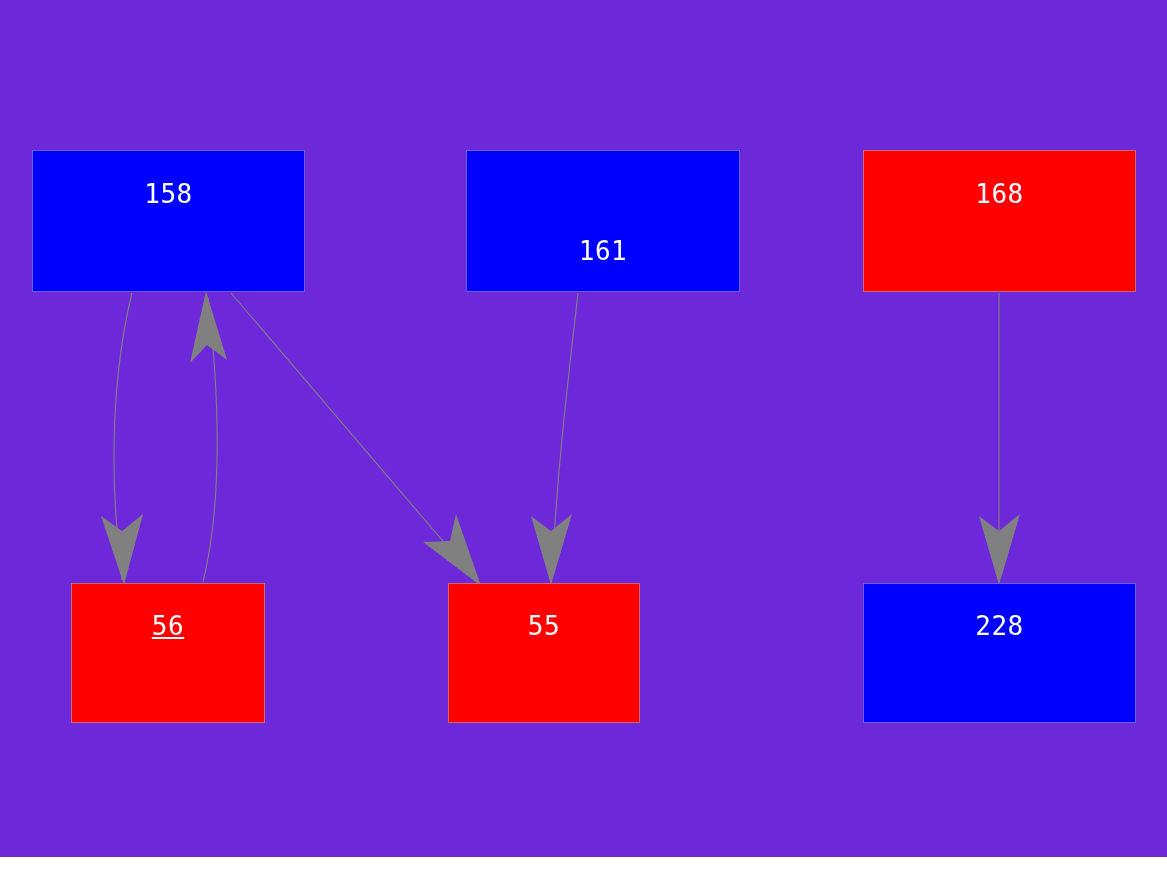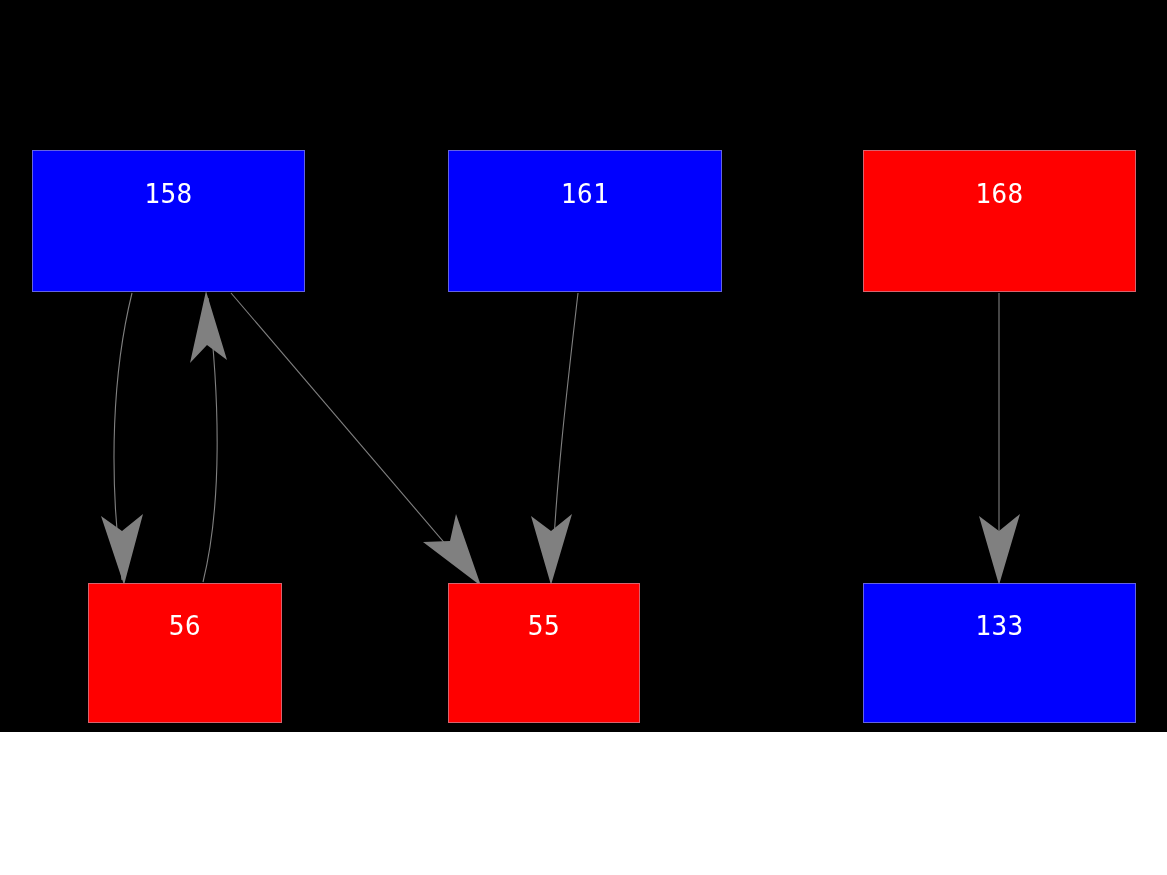--- a/index.html
+++ b/index.html
@@ -7,22 +7,22 @@
     margin: 0;
     padding: 0;
     background: #ffffff;
   }
   body {
     font-family: "DejaVu Sans Mono", "Liberation Mono", monospace;
   }
   #canvas {
     position: relative;
     width: 1167px;
-    height: 732px;
-    background: #000000;
+    height: 857px;
+    background: #6d28d9;
     overflow: hidden;
   }
   #edge-layer {
     position: absolute;
     left: 0;
     top: 0;
     width: 1167px;
     height: 875px;
     pointer-events: none;
   }
@@ -84,33 +84,33 @@
     <g>
       <path class="edge-path" d="M 999,293 L 999,578"></path>
       <path class="edge-head" d="M 999,585 L 979,516 L 999,531 L 1020,514 Z"></path>
     </g>
   </svg>
 
   <div class="node" style="left:32px; top:150px; width:273px; height:142px; background:#0000ff;">
     <span class="node-label">158</span>
   </div>
 
-  <div class="node" style="left:448px; top:150px; width:274px; height:142px; background:#0000ff;">
+  <div class="node" style="left:466px; top:150px; width:274px; height:142px; background:#0000ff;align-items:flex-end;">
     <span class="node-label">161</span>
   </div>
 
   <div class="node" style="left:863px; top:150px; width:273px; height:142px; background:#ff0000;">
     <span class="node-label">168</span>
   </div>
 
-  <div class="node" style="left:88px; top:583px; width:194px; height:140px; background:#ff0000;">
+  <div class="node" style="left:71px; top:583px; width:194px; height:140px; background:#ff0000;text-decoration:underline;">
     <span class="node-label">56</span>
   </div>
 
   <div class="node" style="left:448px; top:583px; width:192px; height:140px; background:#ff0000;text-align:right;">
     <span class="node-label">55</span>
   </div>
 
   <div class="node" style="left:863px; top:583px; width:273px; height:140px; background:#0000ff;">
-    <span class="node-label">133</span>
+    <span class="node-label">228</span>
   </div>
 
 </div>
 
 </body></html>

